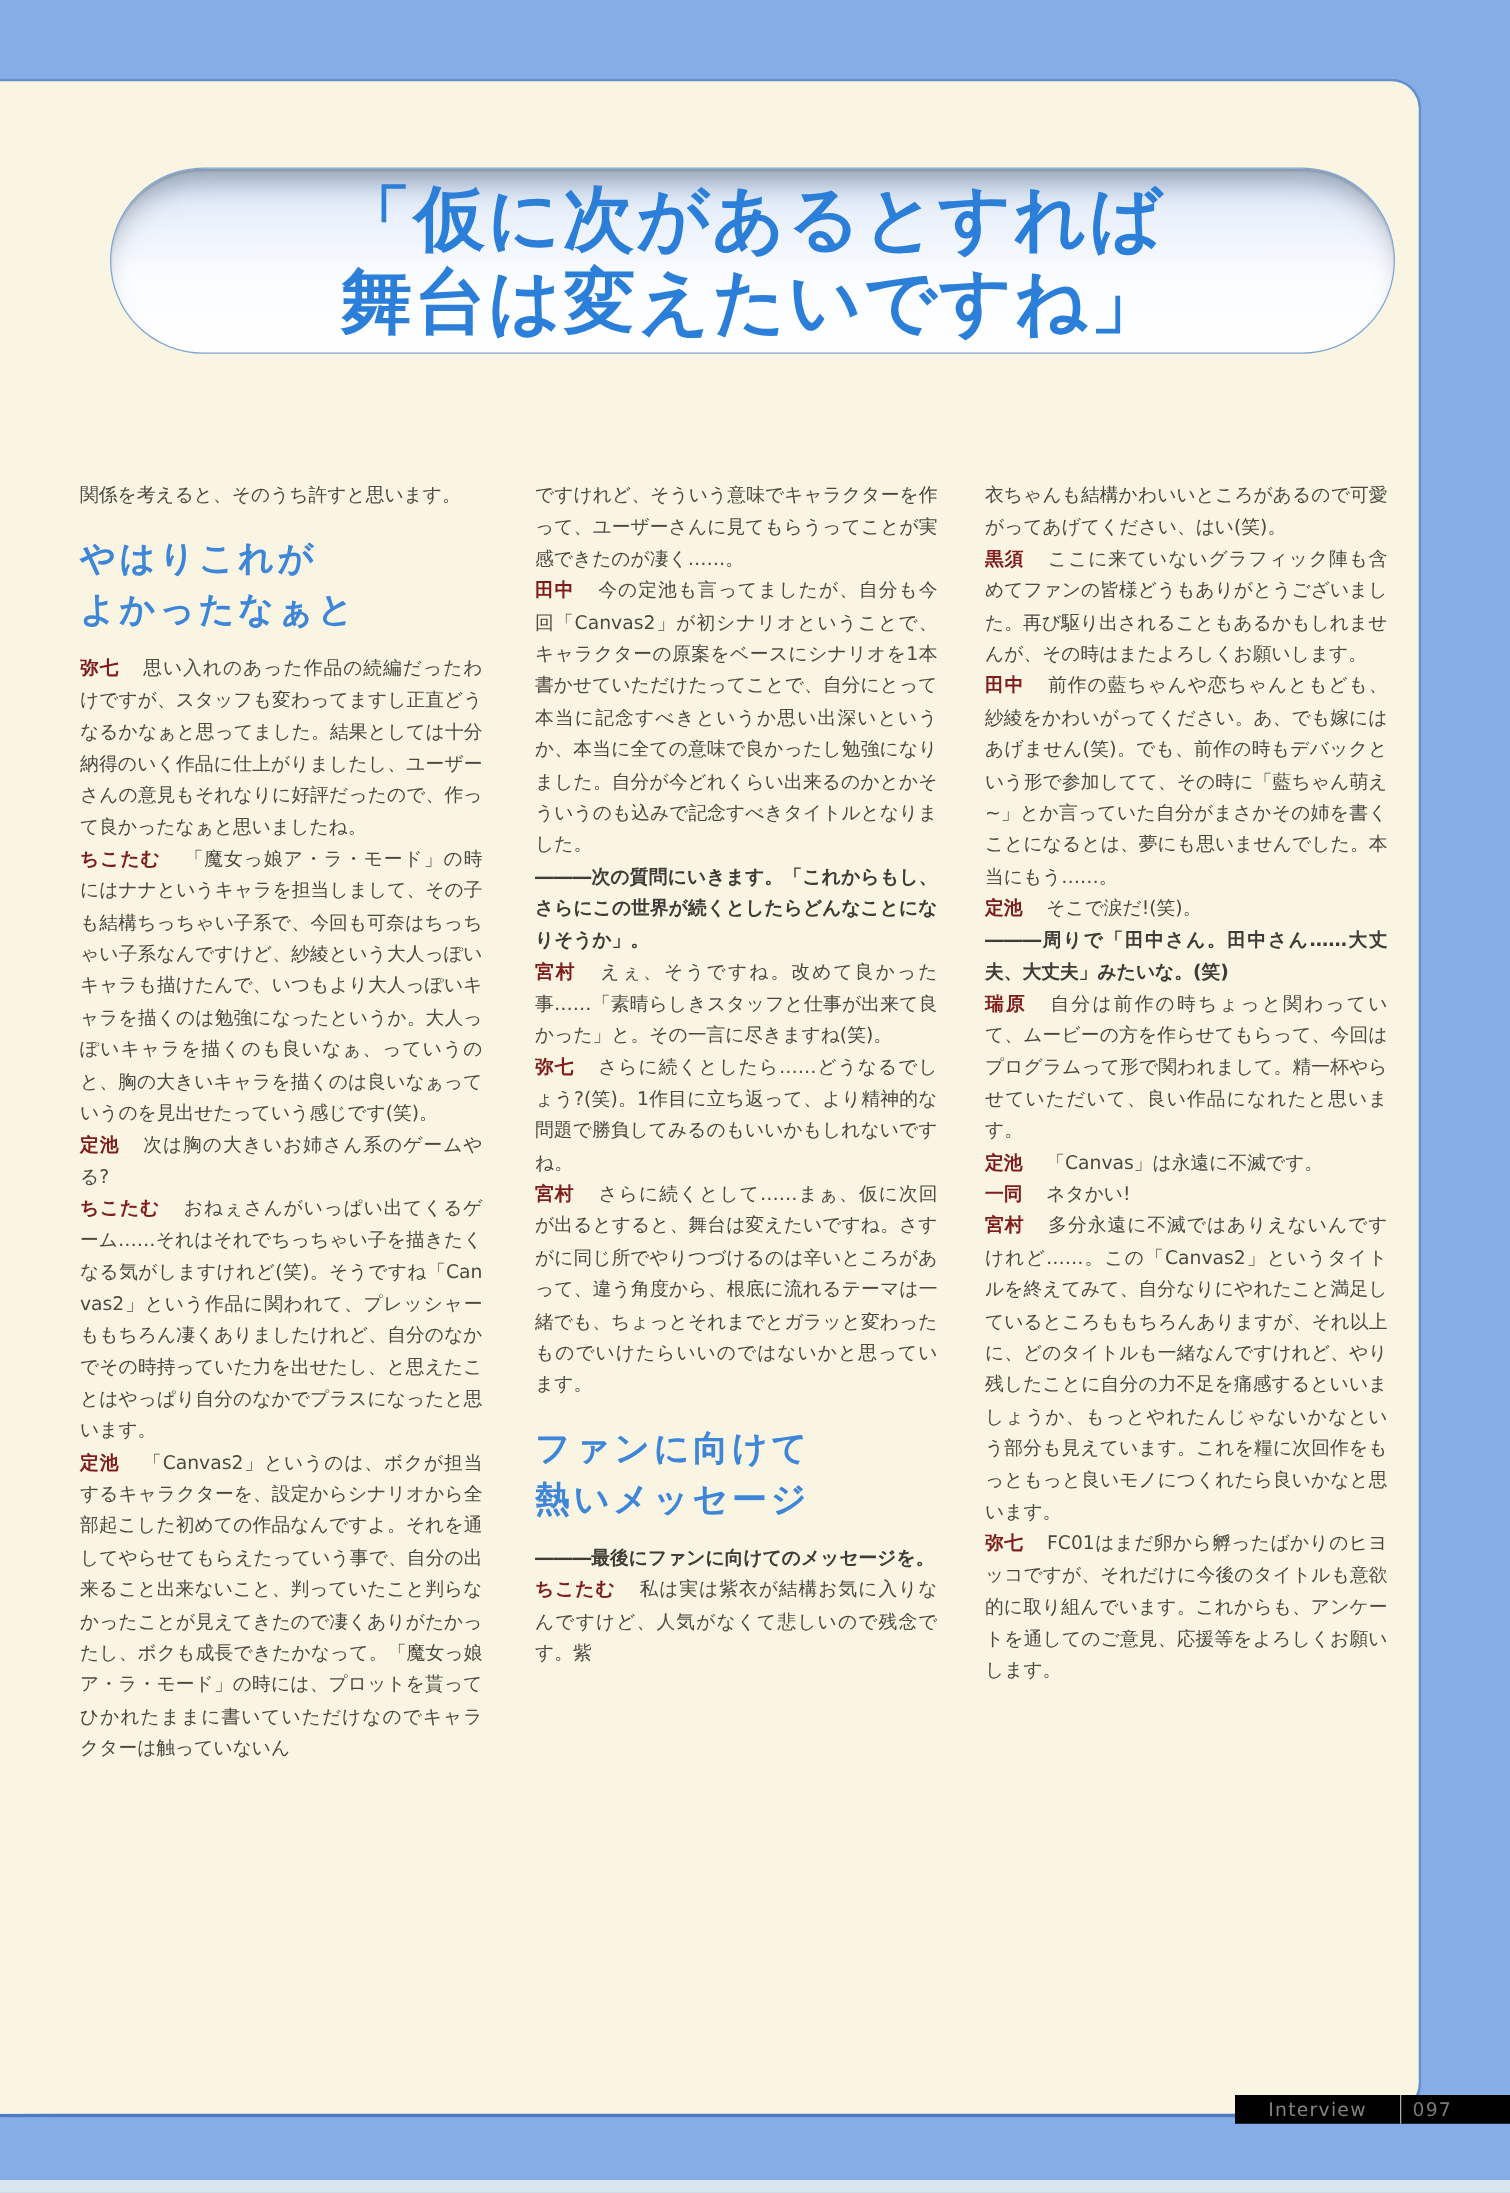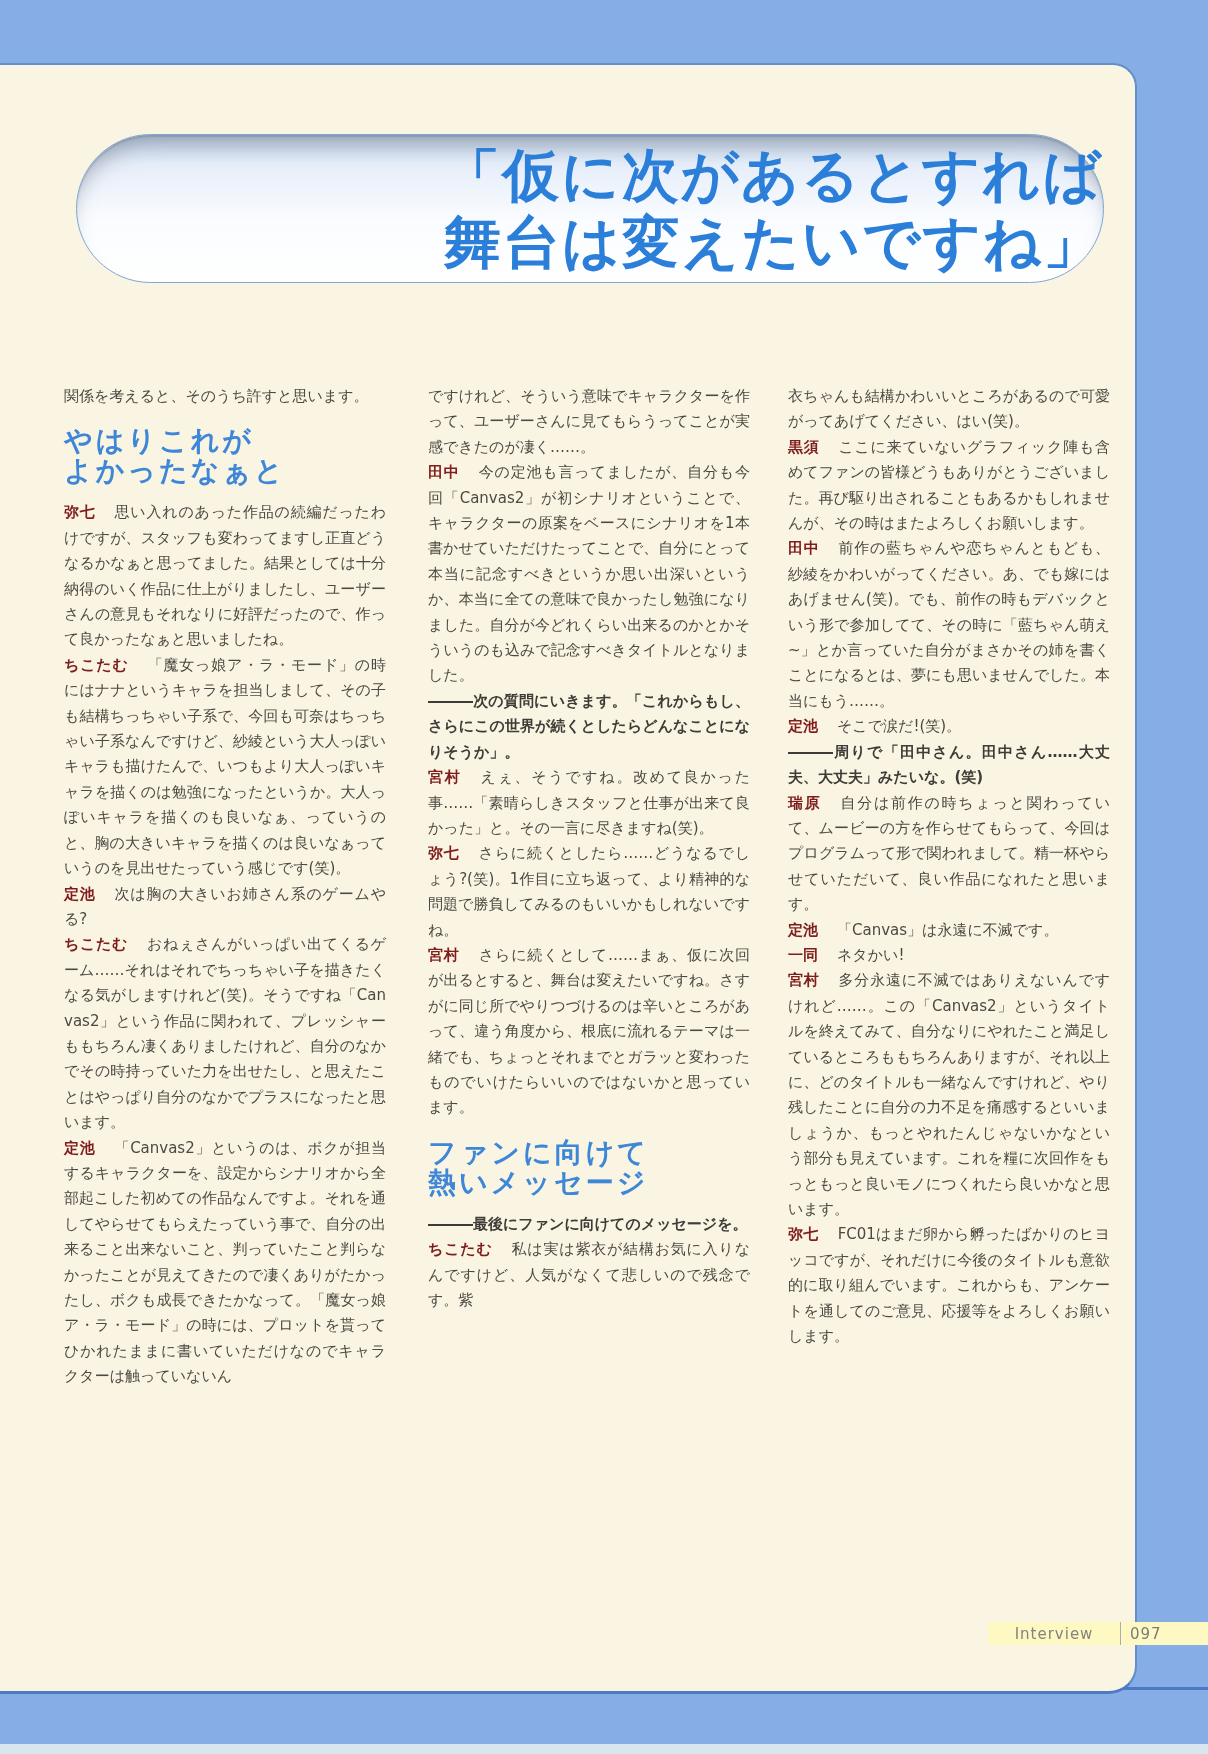--- a/index.html
+++ b/index.html
@@ -20,28 +20,28 @@
     border-top: 2px solid #6190cc;
     border-right: 2px solid #6190cc;
     border-bottom: 3px solid #4d7ac2;
     border-radius: 0 24px 28px 0;
     z-index: 2;
   }
 
   
   .headline-pill {
     position: absolute;
-    left: 76px; top: 134px;
+    left: 88px; top: 134px;
     width: 1026px; height: 147px;
     border-radius: 76px;
     background: linear-gradient(180deg, #c9daef 0%, #e6eefa 20%, #fafcff 58%, #ffffff 100%);
     border: 1px solid #7fa7d6;
     box-shadow: inset 0 18px 22px -10px rgba(95,105,120,.55), inset 0 2px 1px rgba(110,120,140,.3);
     z-index: 3;
-    display: flex; align-items: center; justify-content: flex-end;
+    display: flex; align-items: center; justify-content: center;
   }
   .headline-text {
     text-align: center;
     font-size: 57px;
     font-weight: bold;
     line-height: 67px;
     color: #2b7fd9;
     letter-spacing: 2px;
     white-space: nowrap;
   }
@@ -62,40 +62,40 @@
   .col-2 { left: 428px; }
   .col-3 { left: 788px; }
 
   .para { margin: 0; }
   .para.question { font-weight: bold; color: #3f3b37; }
   .speaker { color: #7f1d1d; font-weight: bold; margin-right: 19px; }
 
   .col-heading {
     margin: 17px 0 14px 0;
     font-size: 28px;
-    line-height: 30px;
+    line-height: 41px;
     font-weight: bold;
     color: #3e86d8;
     letter-spacing: 3px;
     text-align: left;
   }
 
   
   .footer-rule {
     position: absolute;
     left: 0; top: 1687px;
     width: 1208px; height: 3px;
     background: #4d7ac2;
     z-index: 1;
   }
   .footer-bar {
     position: absolute;
-    left: 988px; top: 1622px;
+    left: 988px; top: 1676px;
     width: 220px; height: 23px;
-    background: #fef9c3;
+    background: #000000;
     display: flex;
     z-index: 4;
     align-items: center;
   }
   .footer-label {
     width: 132px;
     text-align: center;
     font-size: 15px;
     color: #85837f;
     letter-spacing: 1px;

